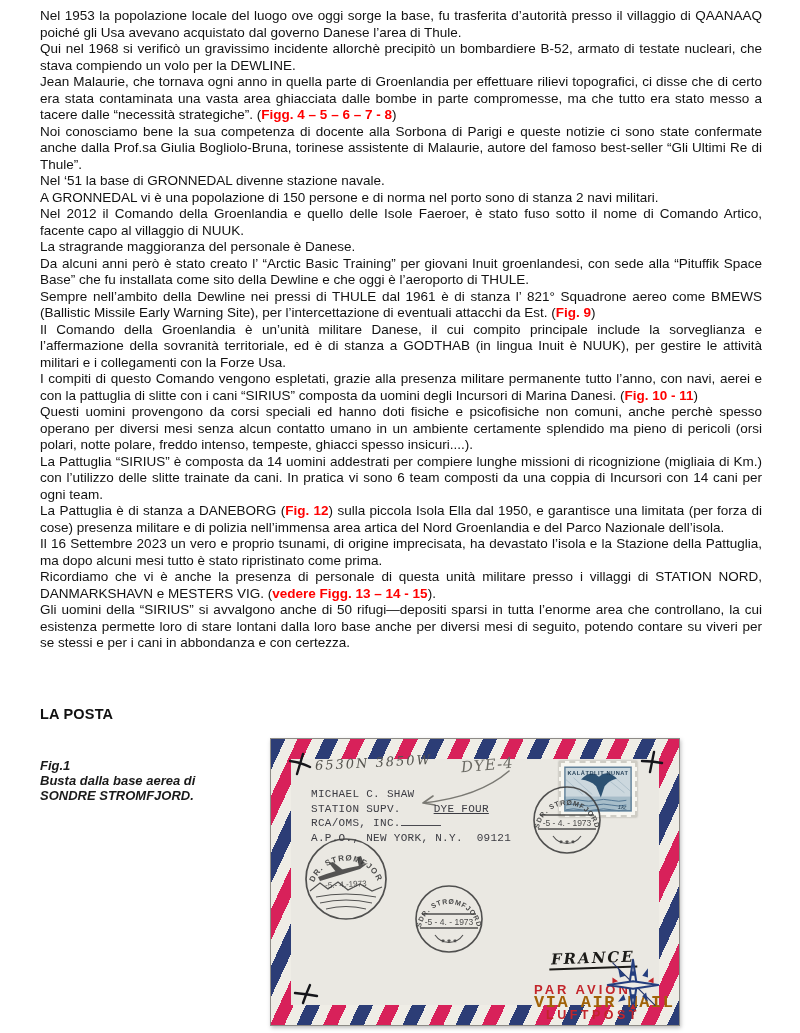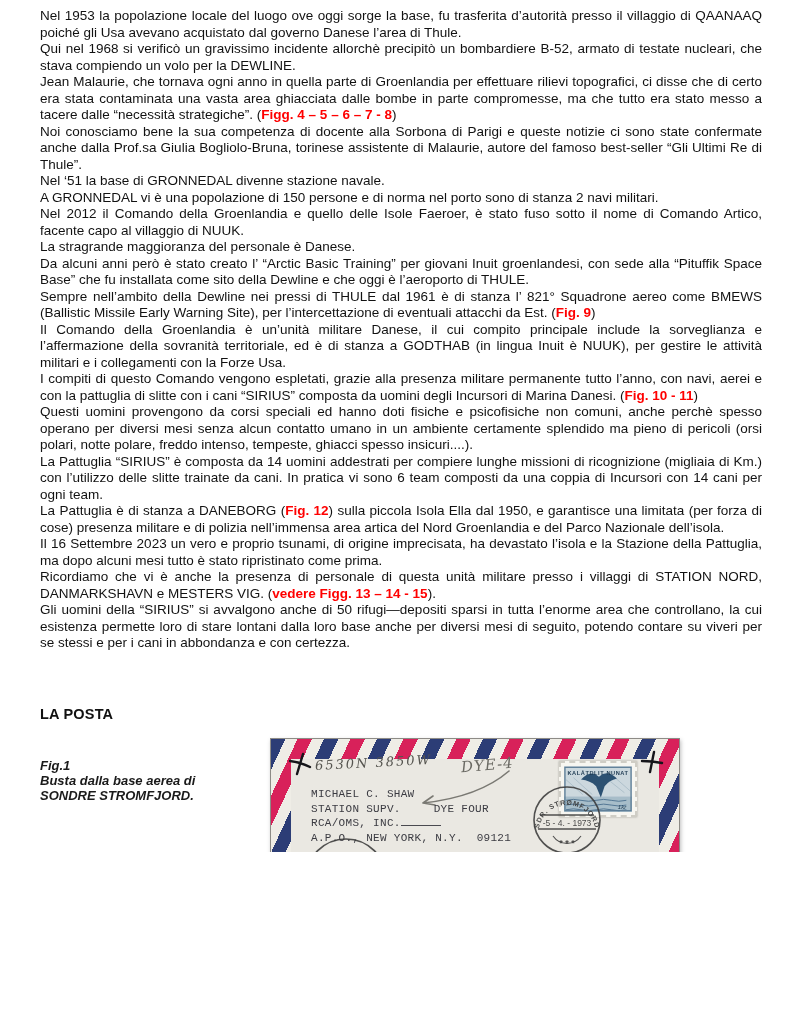--- a/index.html
+++ b/index.html
@@ -1,16 +1,16 @@
 <!DOCTYPE html>
 <html><head>
 <meta charset="utf-8">
 <style>
   html,body{margin:0;padding:0;background:#ffffff;}
-  .page{position:relative;width:800px;height:852px;background:#ffffff;overflow:hidden;
+  .page{position:relative;width:800px;height:1033px;background:#ffffff;overflow:hidden;
         font-family:"Liberation Sans",sans-serif;color:#111;}
   
   .article{position:absolute;left:40px;top:8px;width:722px;font-size:13.5px;line-height:16.5px;
            text-align:justify;color:#121212;}
   .article p{margin:0;}
   .red{color:#ff0000;font-weight:bold;}
   .section-heading{position:absolute;left:40px;top:706px;font-size:14.5px;font-weight:bold;letter-spacing:.2px;}
   
   .fig-caption{position:absolute;left:40px;top:758px;width:220px;font-size:13px;line-height:15px;
                font-weight:bold;font-style:italic;color:#1b1b1b;}
@@ -21,21 +21,21 @@
             box-shadow:1px 2px 4px rgba(0,0,0,.25);}
   .paper{position:absolute;inset:20px;background:#eae8e2;}
   .paper > div, .paper > svg{position:absolute;}
   .coords-note{left:24px;top:-4px;font-family:"DejaVu Serif",serif;font-style:italic;font-size:13px;
                letter-spacing:2px;color:#55544f;transform:rotate(-3deg);white-space:nowrap;}
   .dye-label{left:170px;top:-3px;font-family:"DejaVu Serif",serif;font-style:italic;font-size:15px;
              letter-spacing:1px;color:#6b6a64;transform:rotate(-5deg);white-space:nowrap;}
   .dye-arrow{left:118px;top:8px;width:106px;height:46px;}
   .addr{left:20px;top:28px;font-family:"Liberation Mono","DejaVu Sans Mono",monospace;font-size:11px;
         line-height:14.5px;color:#3b3b42;letter-spacing:.3px;white-space:pre;}
-  .addr .u{padding-left:26px;}
+  .addr .u{text-decoration:underline;padding-left:26px;}
   .addr .tail-rule{display:inline-block;width:40px;border-bottom:1.4px solid #4a4a50;height:9px;}
   .stamp{left:268px;top:2px;width:78px;height:56px;box-sizing:border-box;background:#f7f6f1;padding:3px;
          border:2px dashed #cfcdc5;box-shadow:0 0 2px rgba(0,0,0,.3);}
   .stamp svg{display:block;width:100%;height:100%;}
   .pm-right{left:240px;top:25px;width:72px;height:72px;}
   .cachet{left:11px;top:76px;width:88px;height:88px;}
   .pm-center{left:122px;top:124px;width:72px;height:72px;}
   .recipient{left:240px;top:138px;width:96px;text-align:center;color:#433d96;line-height:13px;}
   .recipient .r-name{font-size:13px;font-weight:bold;letter-spacing:1px;}
   .recipient .r-street{font-size:10.5px;margin-top:3px;color:#5a54a8;}

